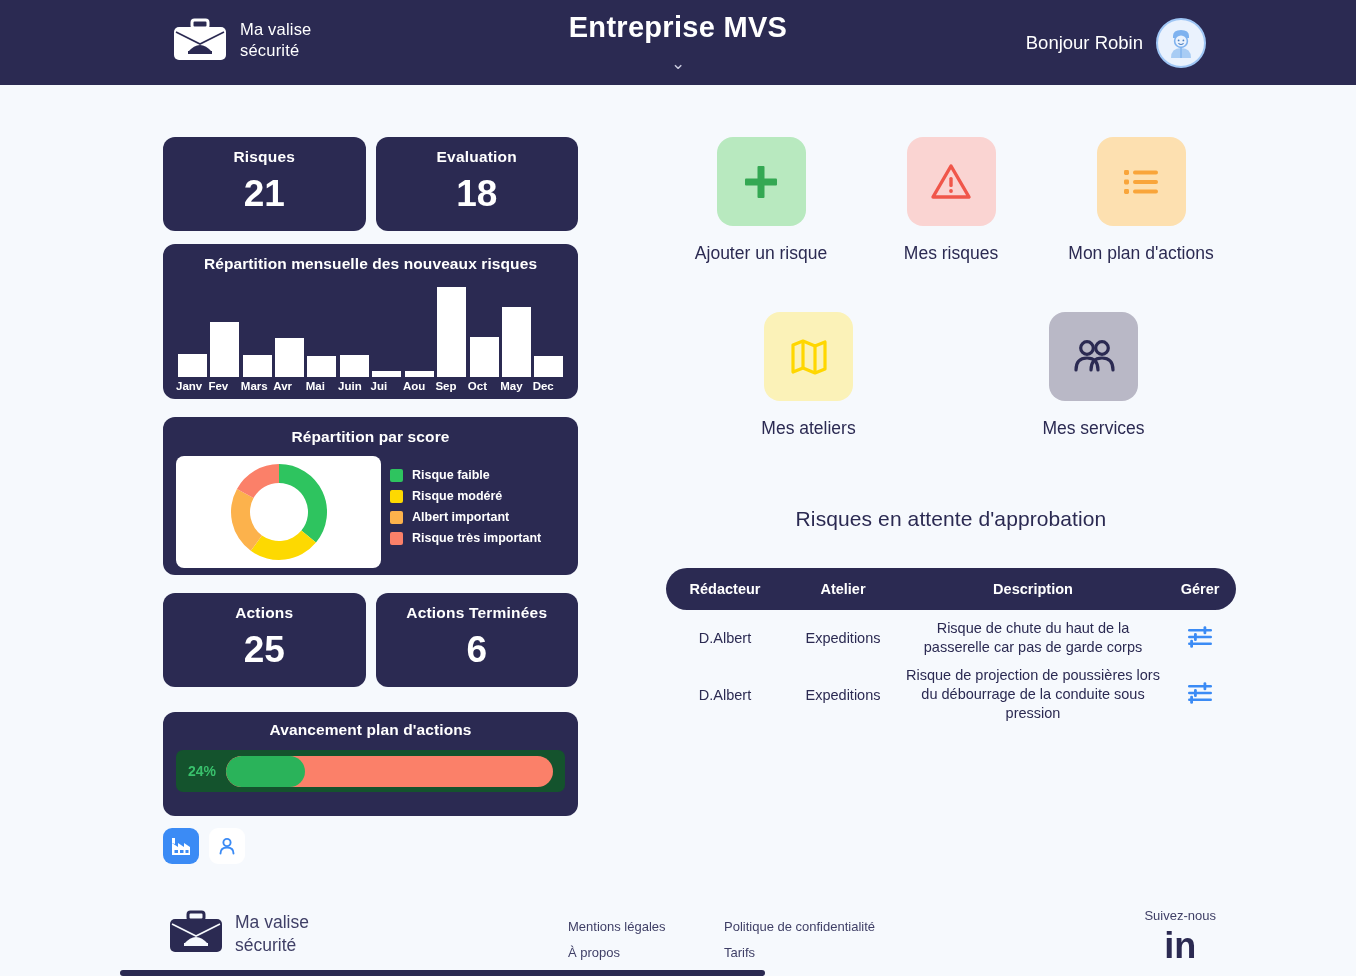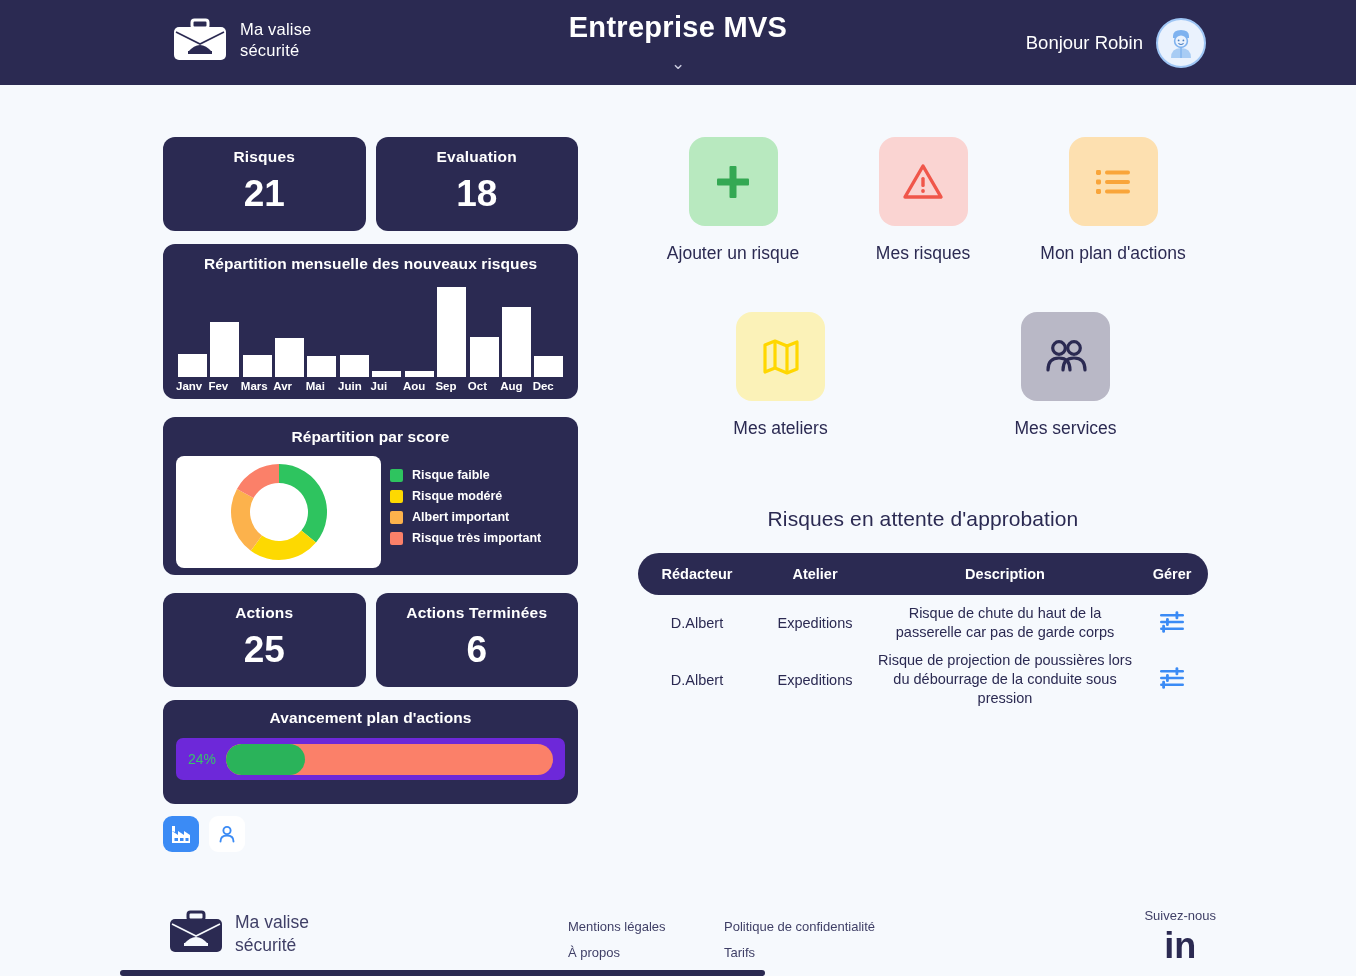--- a/index.html
+++ b/index.html
@@ -87,25 +87,25 @@
   }
   .legend { padding-top: 12px; }
   .legend-item {
     display: flex; align-items: center; gap: 9px; margin-bottom: 7px;
   }
   .legend-sw { width: 13px; height: 13px; border-radius: 2px; }
   .legend-label { color: #ffffff; font-size: 12.5px; font-weight: bold; }
 
   .actions-row { margin-top: 18px; }
 
-  .progress-card { margin-top: 13px; height: 104px; padding: 9px 13px 4px; }
+  .progress-card { margin-top: 25px; height: 104px; padding: 9px 13px 4px; }
   .progress-outer {
-    margin-top: 11px; height: 42px; background: #6d28d9;
+    margin-top: 11px; height: 42px; background: #14532d;
     border-radius: 7px; display: flex; align-items: center;
-    padding: 0 12px; gap: 10px;
+    padding: 0 12px; gap: 10px; font-weight: bold;
   }
   .progress-pct { color: #39c16c; font-size: 14px; }
   .progress-track {
     flex: 1; height: 31px; border-radius: 16px;
     background: #fb8069; position: relative; overflow: hidden;
   }
   .progress-fill {
     position: absolute; left: 0; top: 0; height: 31px;
     background: #2ab35a; border-radius: 16px;
   }
@@ -113,42 +113,42 @@
   .toggle-row { margin-top: 12px; display: flex; gap: 10px; padding-left: 0; }
   .toggle-btn {
     width: 36px; height: 36px; border-radius: 9px;
     display: flex; align-items: center; justify-content: center;
     cursor: pointer;
   }
   .toggle-btn.active { background: #3b8bf5; }
   .toggle-btn.inactive { background: #ffffff; }
 
   
-  .right-col { position: absolute; left: 638px; top: 137px; width: 570px; }
+  .right-col { position: absolute; left: 666px; top: 137px; width: 570px; }
   .tiles { display: flex; }
   .tiles + .tiles { margin-top: 48px; }
   .tile {
     flex: 1; display: flex; flex-direction: column; align-items: center;
     cursor: pointer;
   }
   .tile-box {
     width: 89px; height: 89px; border-radius: 16px;
     display: flex; align-items: center; justify-content: center;
   }
   .tile-label {
     margin-top: 17px; font-size: 17.5px; color: #2b2a52;
     white-space: nowrap;
   }
 
   .table-title {
     margin-top: 68px; text-align: center;
     font-size: 21px; color: #2b2a52; letter-spacing: .1px;
   }
   .table-head {
-    margin-top: 22px; height: 42px; background: #2b2a52;
+    margin-top: 37px; height: 42px; background: #2b2a52;
     border-radius: 21px; display: flex; align-items: center;
     color: #ffffff; font-size: 14.5px; font-weight: bold;
   }
   .col-red { width: 118px; text-align: center; }
   .col-ate { width: 118px; text-align: center; }
   .col-desc { flex: 1; text-align: center; }
   .col-ger { width: 72px; text-align: center; }
   .table-row {
     display: flex; align-items: center; min-height: 44px;
     color: #2b2a52; font-size: 14.5px; margin-top: 6px;
@@ -293,21 +293,21 @@
           <span>Janv</span>
           <span>Fev</span>
           <span>Mars</span>
           <span>Avr</span>
           <span>Mai</span>
           <span>Juin</span>
           <span>Jui</span>
           <span>Aou</span>
           <span>Sep</span>
           <span>Oct</span>
-          <span>Aug</span>
+          <span>May</span>
           <span>Dec</span>
         </div>
     </div>
 
     <div class="card-dark donut-card">
       <div class="card-title">Répartition par score</div>
       <div class="donut-body">
         <div class="donut-panel">
           <svg width="104" height="104" viewBox="0 0 104 104" id="donut">
               <path d="M 52 4 A 48 48 0 0 1 88.98463565323789 82.5963515079371 L 74.34488404049789 70.485295702712 A 29 29 0 0 0 52 23 Z" fill="#2ec45f"></path>

